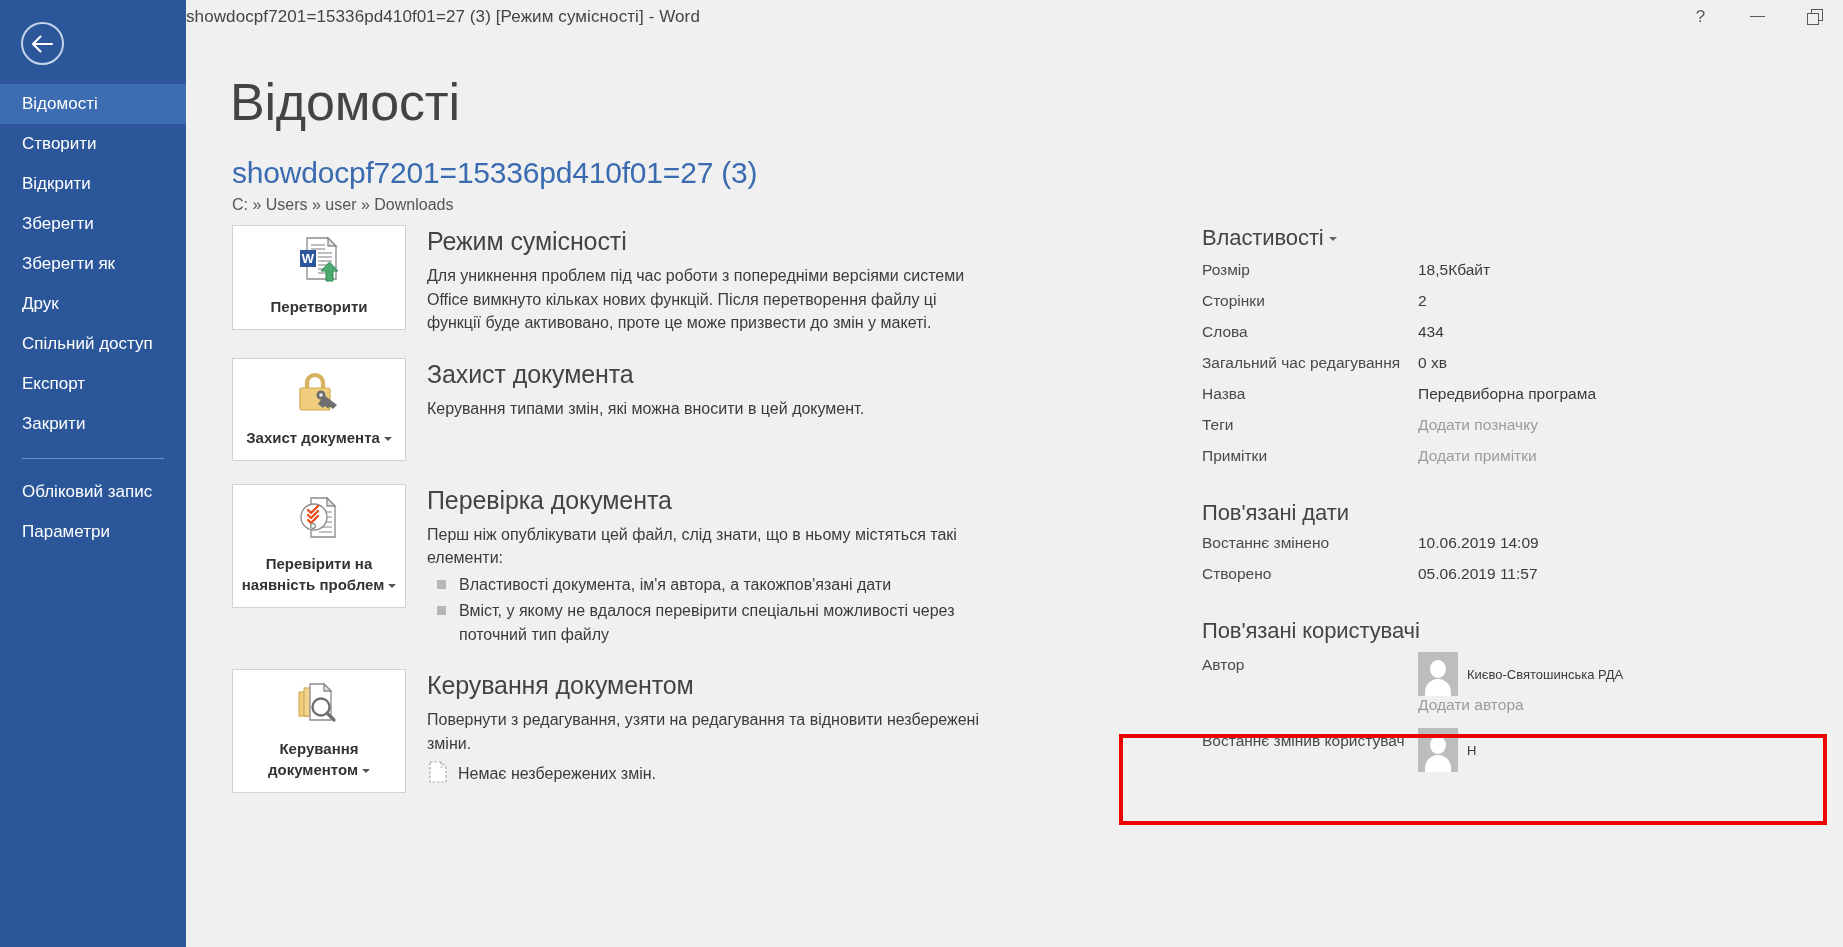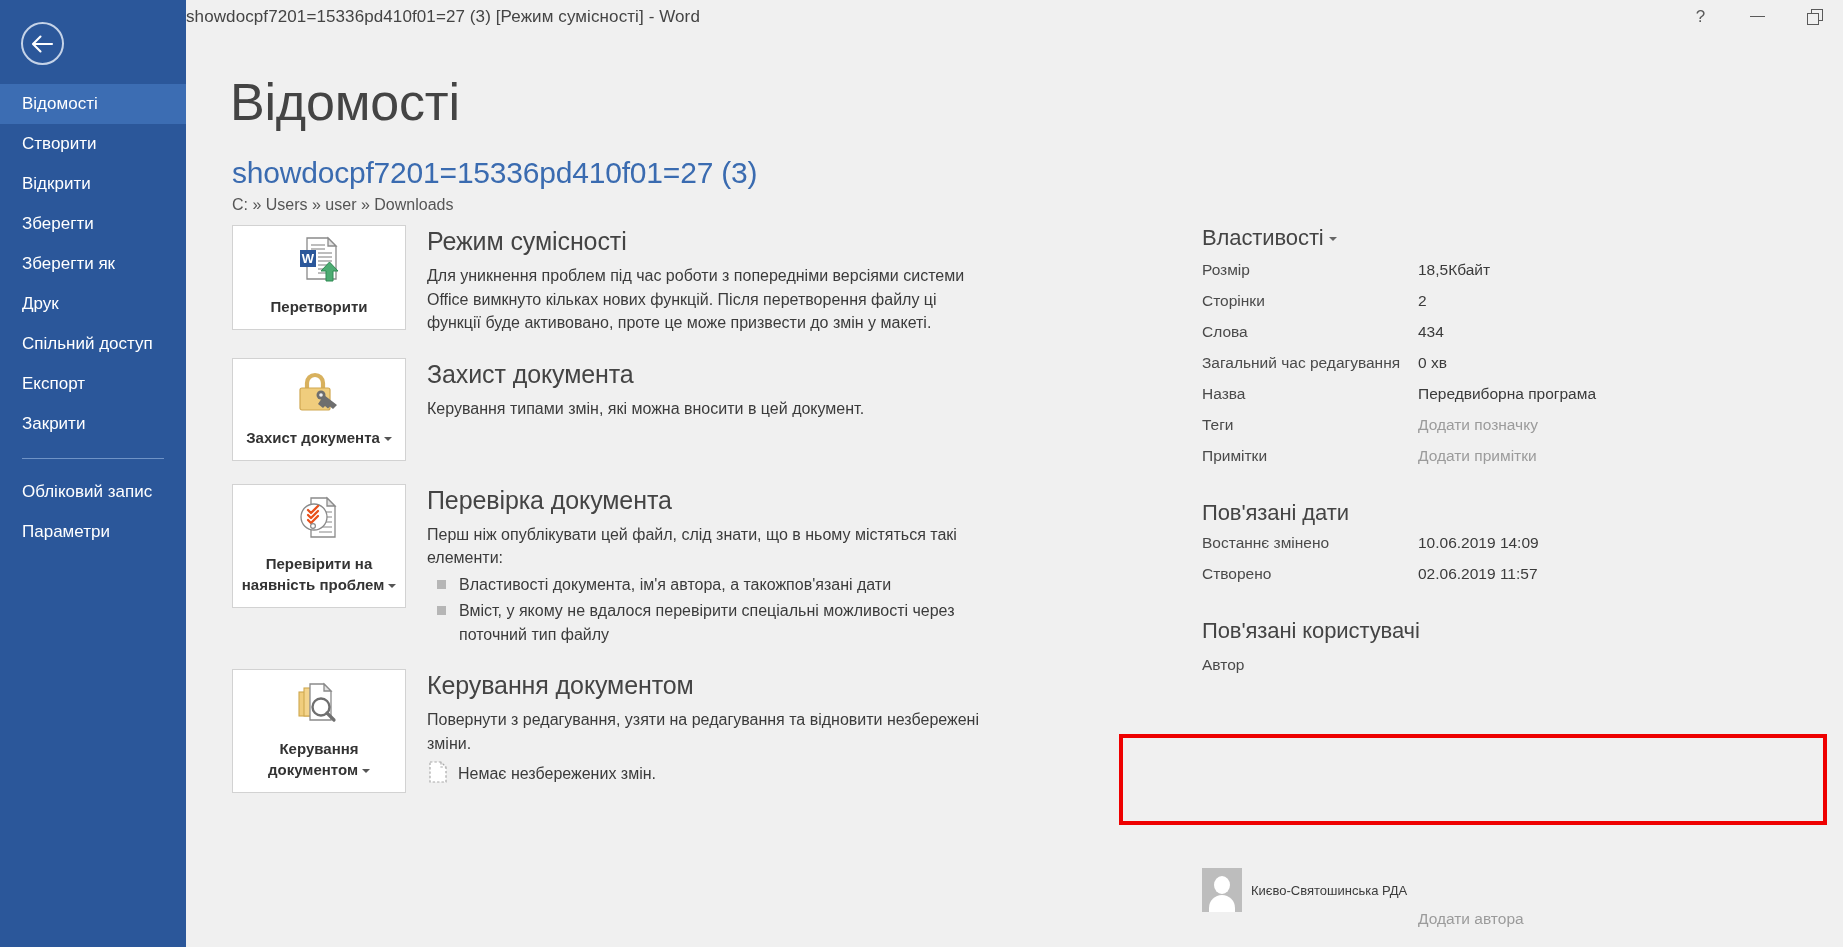--- a/index.html
+++ b/index.html
@@ -159,21 +159,21 @@
     display: flex; align-items: baseline;
     min-height: 31px; font-size: 15.5px;
   }
   .prop-label { flex: 0 0 216px; color: #4a4a4a; }
   .prop-value { color: #3b3b3b; }
   .prop-value.placeholder { color: #9b9b9b; cursor: pointer; }
   .section-head {
     font-size: 22px; font-weight: 400; color: #444;
     margin: 22px 0 8px 0; letter-spacing: -0.1px;
   }
-  .user-row { display: flex; align-items: flex-start; min-height: 46px; flex-direction: column; }
+  .user-row { display: flex; align-items: flex-start; min-height: 46px; }
   .user-label { flex: 0 0 216px; font-size: 15.5px; color: #4a4a4a; padding-top: 4px; }
   .user-chip { display: flex; align-items: center; }
   .avatar {
     width: 40px; height: 44px; background: #bdbdbd;
     position: relative; flex: 0 0 auto; overflow: hidden;
   }
   .avatar .head {
     position: absolute; left: 50%; top: 8px; transform: translateX(-50%);
     width: 16px; height: 18px; border-radius: 50%; background: #ffffff;
   }
@@ -429,21 +429,21 @@
       </div>
 
       <div class="section-head">Пов'язані дати</div>
 
       <div class="prop-row">
         <div class="prop-label">Востаннє змінено</div>
         <div class="prop-value">10.06.2019 14:09</div>
       </div>
       <div class="prop-row">
         <div class="prop-label">Створено</div>
-        <div class="prop-value">02.06.2019 11:57</div>
+        <div class="prop-value">05.06.2019 11:57</div>
       </div>
 
       <div class="section-head">Пов'язані користувачі</div>
 
       <div class="user-row">
         <div class="user-label">Автор</div>
         <div class="user-chip">
           <span class="avatar">
             <i class="head"></i>
               <i class="body"></i>

